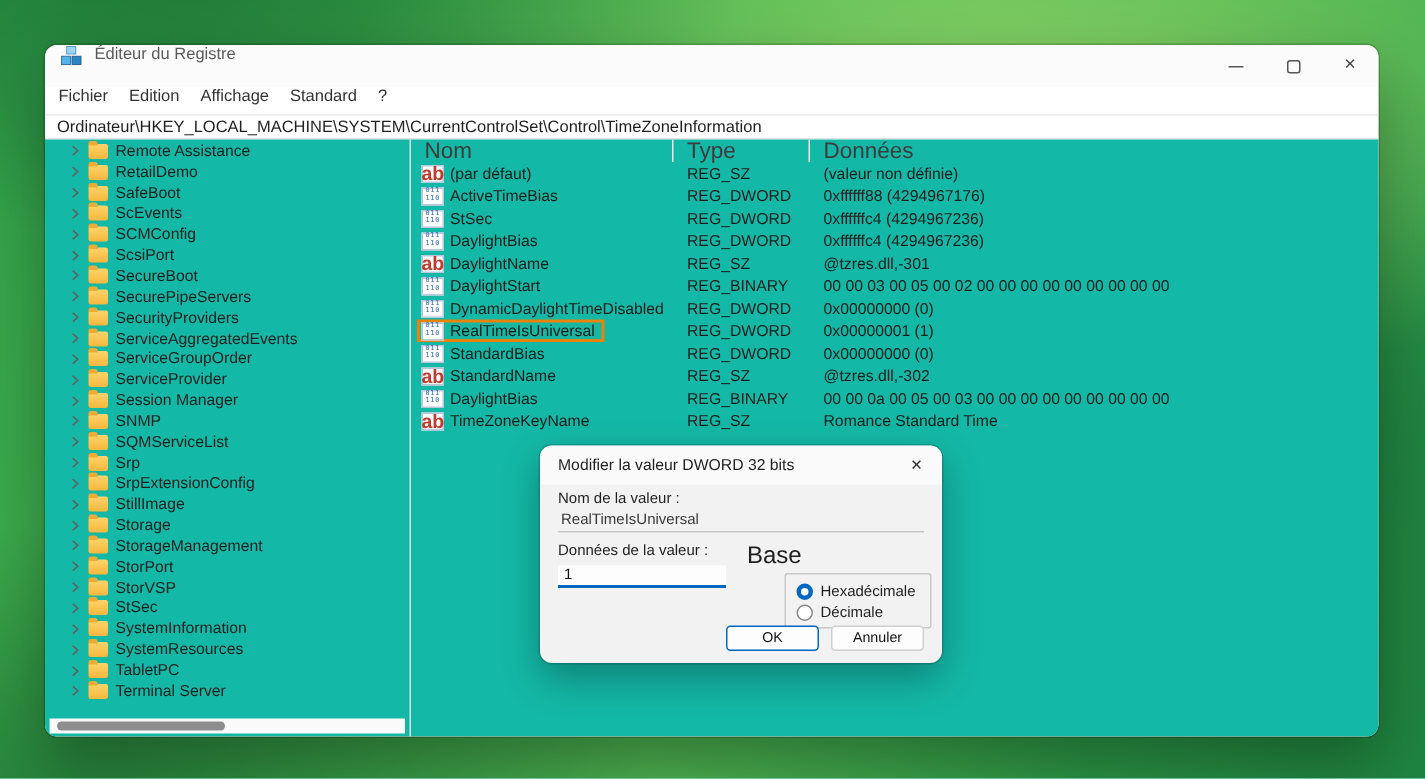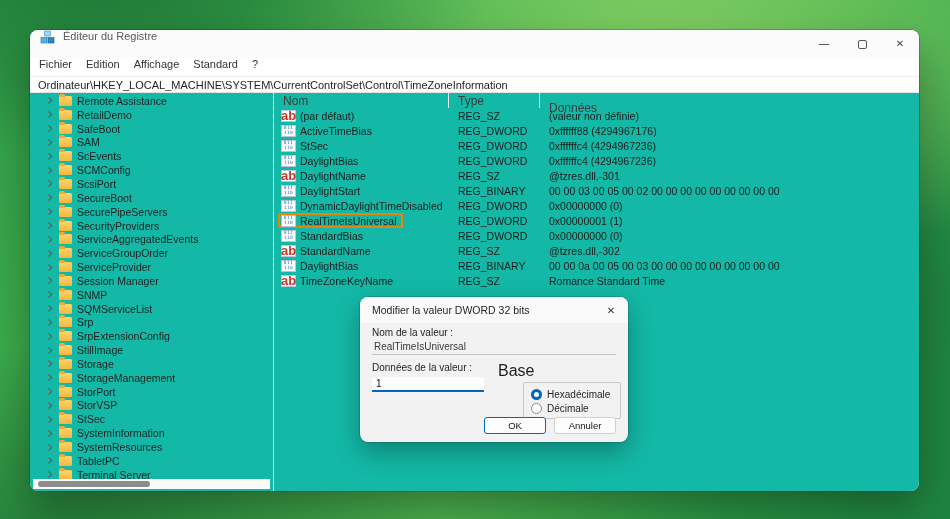--- a/index.html
+++ b/index.html
@@ -45,21 +45,21 @@
   .tree-item { height:13.85px; display:flex; align-items:center; padding-left:16px; white-space:nowrap; }
   .chev { width:11px; flex:none; display:flex; align-items:center; }
   .folder { width:13px; height:10px; background:linear-gradient(180deg,#ffd46a,#f5b73e); border-radius:1.5px; position:relative; margin:0 5px 0 2px; flex:none; }
   .folder::before { content:""; position:absolute; top:-2px; left:0; width:6px; height:3px; background:#eeab35; border-radius:1.5px 1.5px 0 0; }
   .tree-label { font-size:10.5px; color:#1f1f1f; }
   .hscroll-track { position:absolute; left:3px; right:3px; bottom:2px; height:10px; background:#fafafa; }
   .hscroll-thumb { position:absolute; left:5px; top:2px; width:112px; height:6px; background:#8d8d8d; border-radius:3px; }
 
   
   .list-pane { flex:1; position:relative; overflow:hidden; }
-  .list-header { height:15px; display:flex; align-items:center; color:#3c3c3c; font-size:12px; }
+  .list-header { height:15px; display:flex; align-items:flex-end; color:#3c3c3c; font-size:15px; }
   .hcell { height:100%; display:flex; align-items:center; }
   .hcell.c-name { width:175px; padding-left:9px; border-right:1px solid #e8e8e8; }
   .hcell.c-type { width:91px;  padding-left:9px; border-right:1px solid #e8e8e8; }
   .hcell.c-data { flex:1; padding-left:9px;margin-top:15px; }
   .lrow { height:15px; display:flex; align-items:center; font-size:10.5px; color:#1c1c1c; }
   .cell-name { width:175px; display:flex; align-items:center; overflow:visible; white-space:nowrap; }
   .cell-type { width:91px; padding-left:9px; white-space:nowrap; }
   .cell-data { flex:1; padding-left:9px; white-space:nowrap; overflow:hidden; }
   .name-wrap { display:inline-flex; align-items:center; gap:4px; border:2px solid transparent; padding:0 5px 0 1px; margin-left:4px; height:15px; }
   .lrow.highlighted .name-wrap { border-color:#e8830c; background:rgba(232,131,12,0.02); }
@@ -163,29 +163,20 @@
               <span class="folder"></span>
               <span class="tree-label">SafeBoot</span>
             </div>
             <div class="tree-item">
               <span class="chev">
                 <svg width="8" height="9" viewBox="0 0 8 9">
                   <path d="M2.5 1.5 L5.8 4.5 L2.5 7.5" stroke="#5f5f5f" fill="none" stroke-width="1.1"></path>
                 </svg>
               </span>
               <span class="folder"></span>
-              <span class="tree-label">SAM</span>
-            </div>
-            <div class="tree-item">
-              <span class="chev">
-                <svg width="8" height="9" viewBox="0 0 8 9">
-                  <path d="M2.5 1.5 L5.8 4.5 L2.5 7.5" stroke="#5f5f5f" fill="none" stroke-width="1.1"></path>
-                </svg>
-              </span>
-              <span class="folder"></span>
               <span class="tree-label">ScEvents</span>
             </div>
             <div class="tree-item">
               <span class="chev">
                 <svg width="8" height="9" viewBox="0 0 8 9">
                   <path d="M2.5 1.5 L5.8 4.5 L2.5 7.5" stroke="#5f5f5f" fill="none" stroke-width="1.1"></path>
                 </svg>
               </span>
               <span class="folder"></span>
               <span class="tree-label">SCMConfig</span>

